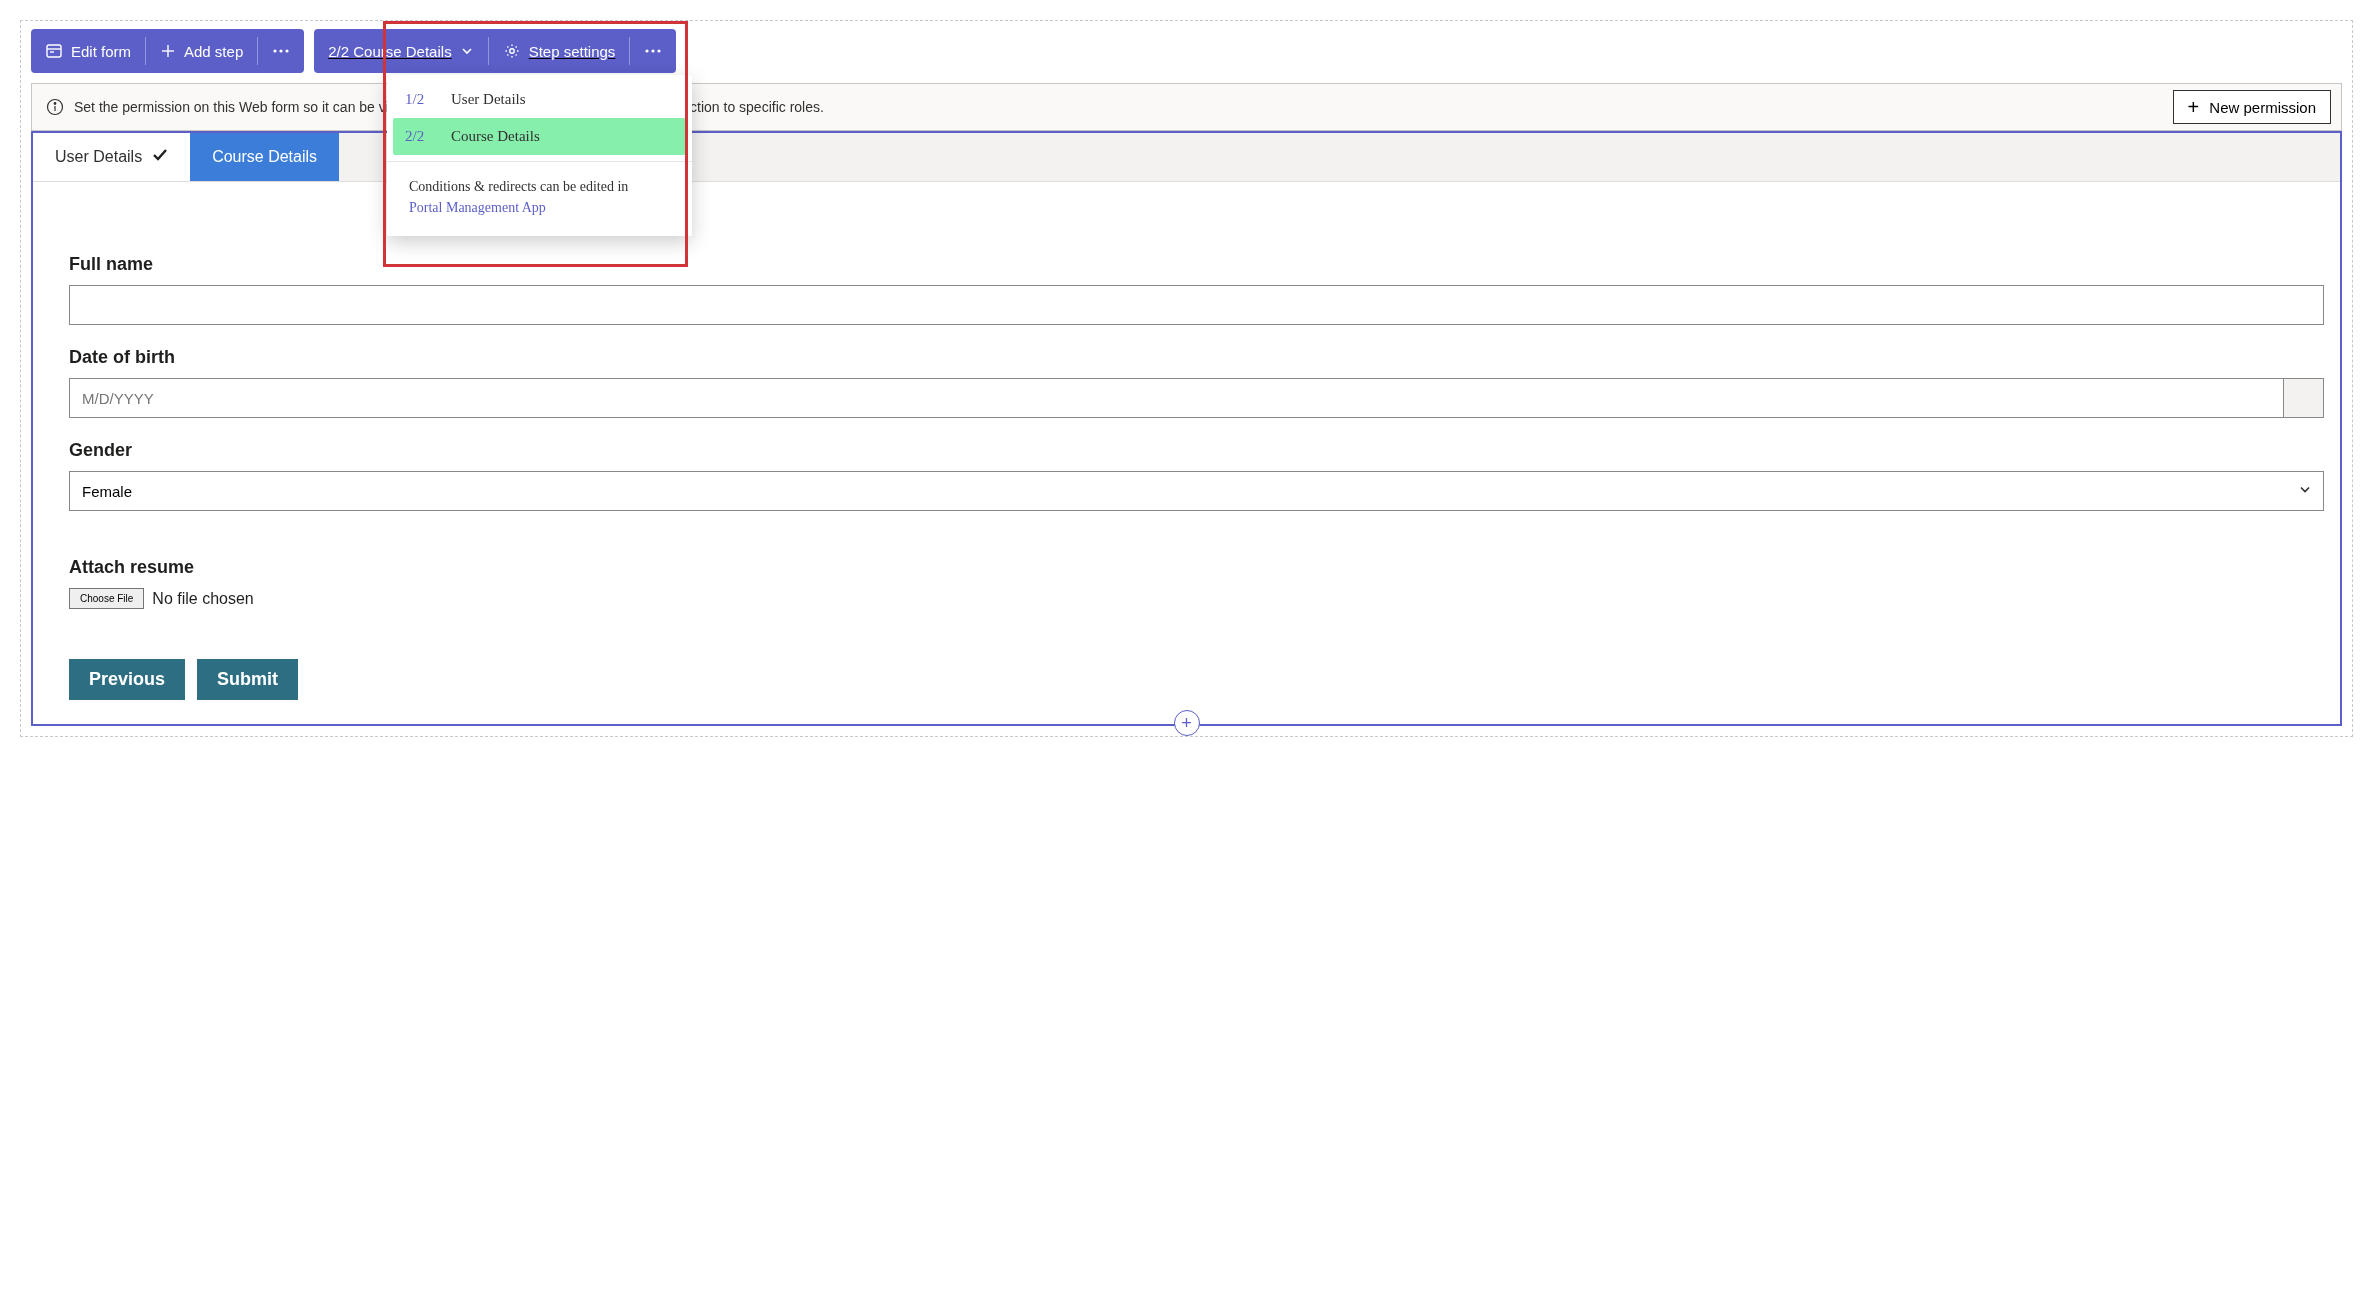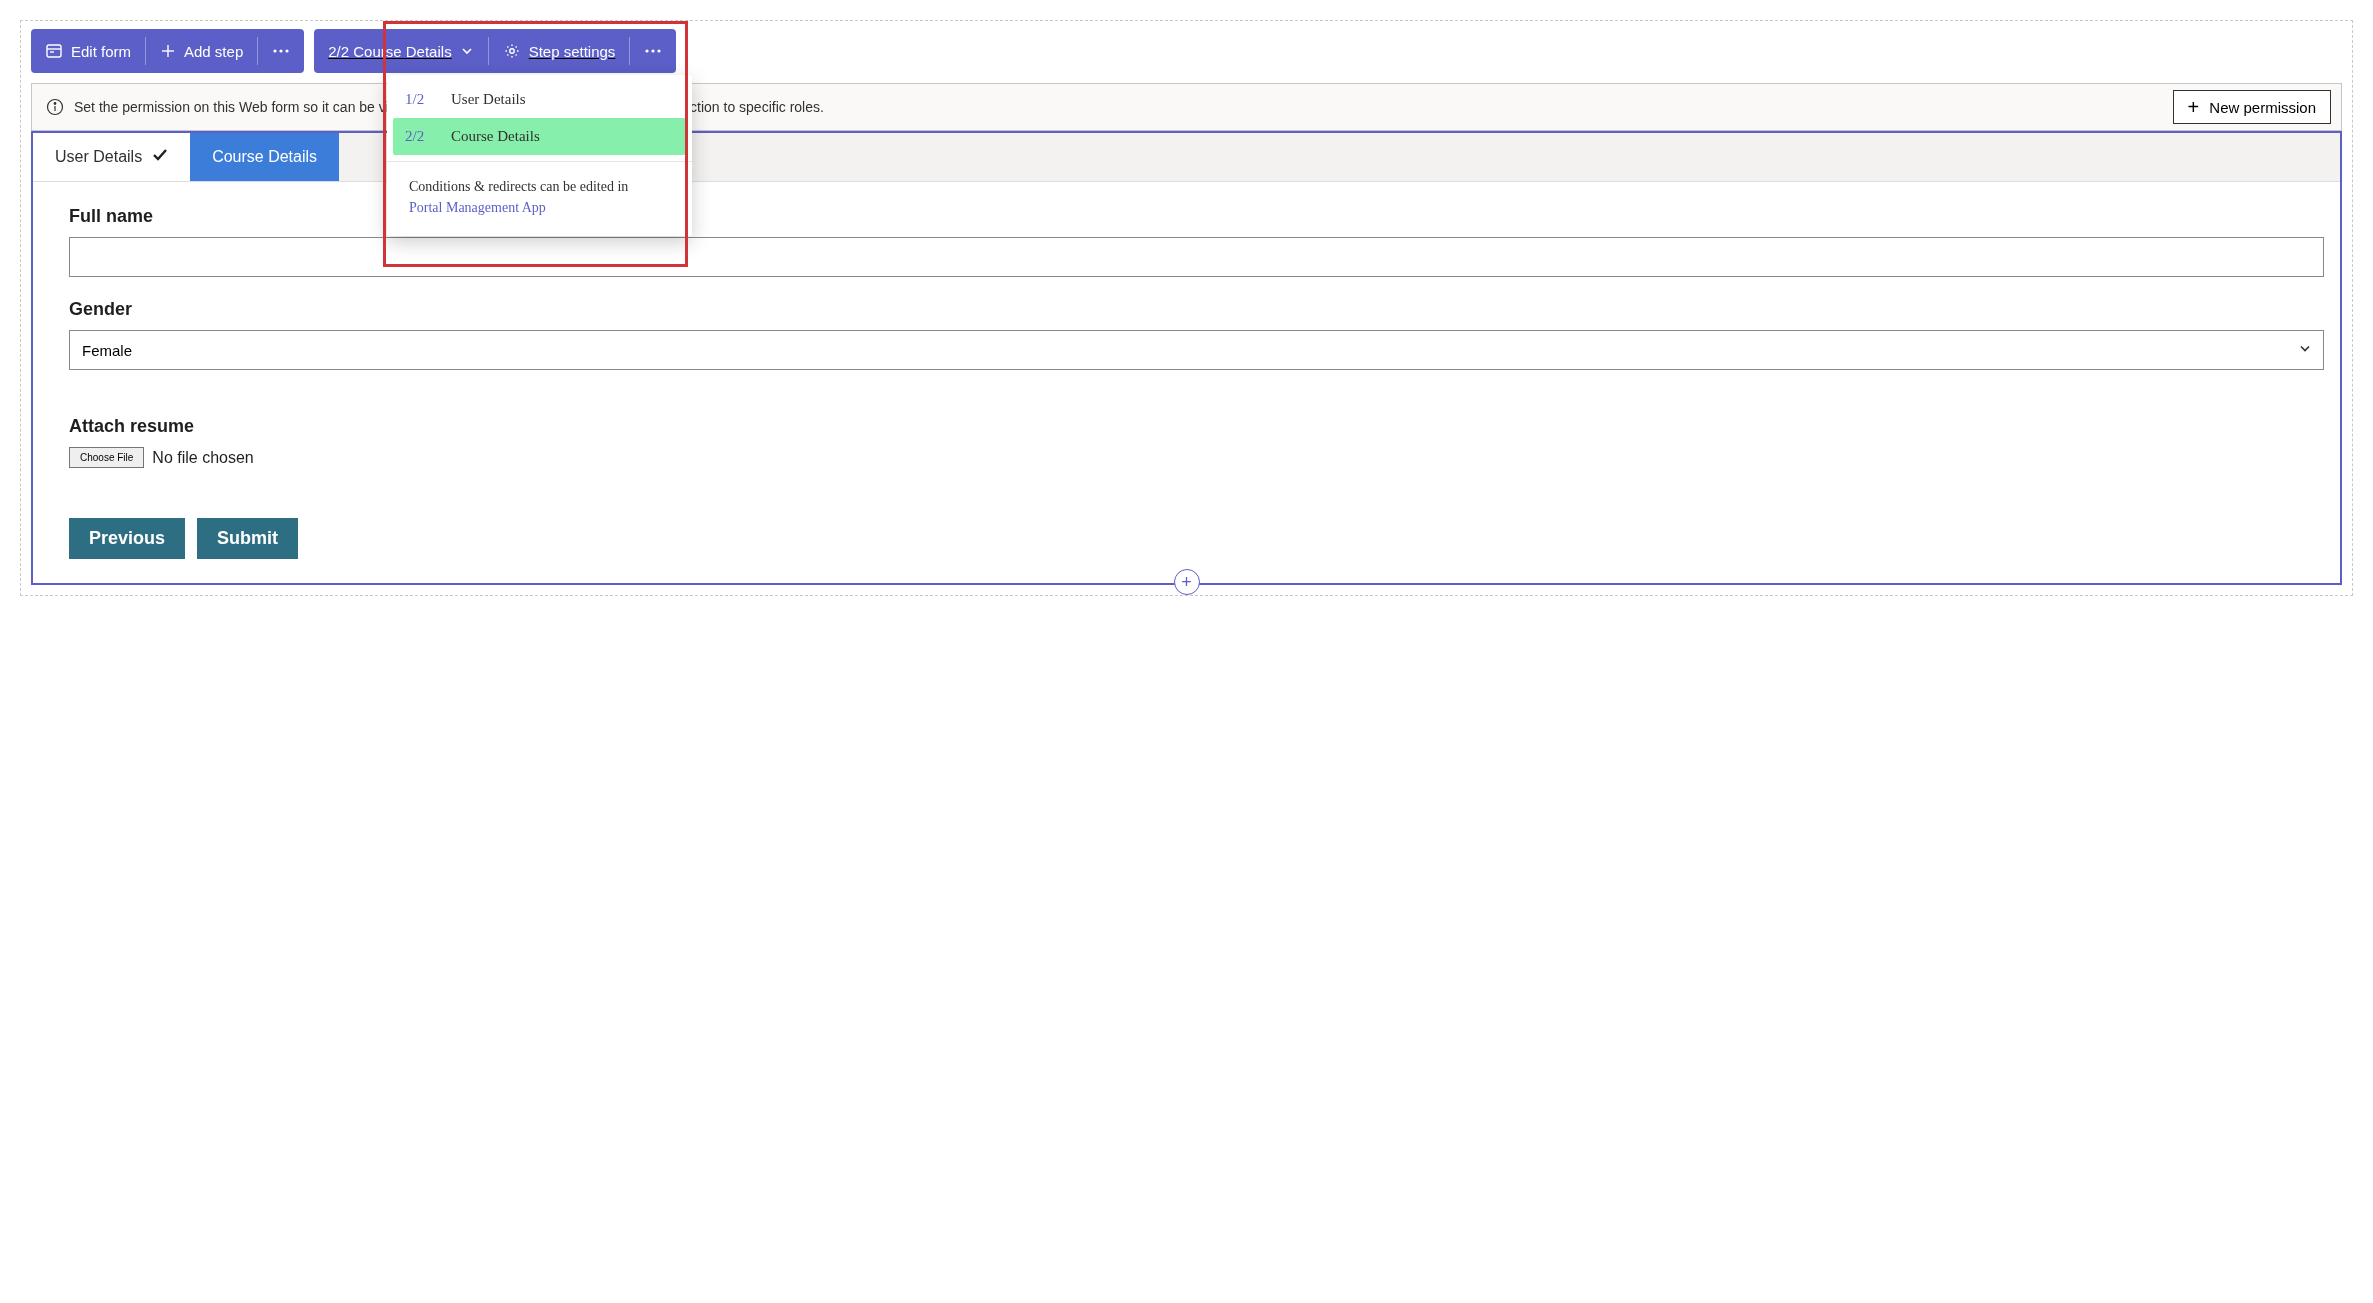--- a/index.html
+++ b/index.html
@@ -136,20 +136,21 @@
       color: #323130;
     }
     .step-tab.active-blue {
       background: #3b7dd8;
       color: #fff;
     }
 
     .form-body {
       background: #fff;
       padding: 24px 16px 12px 36px;
+      margin-top: 48px;
     }
     .field { margin-bottom: 22px; }
     .field-label {
       font-weight: 700;
       font-size: 18px;
       color: #201f1e;
       margin-bottom: 10px;
     }
     .text-input {
       width: 100%;
@@ -355,20 +356,27 @@
         <span>Course Details</span>
       </div>
     </div>
 
     <div class="form-body">
       <div class="field">
         <div class="field-label">Full name</div>
         <input class="text-input" type="text" value="" style="">
       </div>
 
+      <div class="field">
+        <div class="field-label">Date of birth</div>
+        <div class="date-wrap">
+          <input class="date-input" type="text" placeholder="M/D/YYYY" style="">
+          <button class="date-btn"></button>
+        </div>
+      </div>
 
       <div class="field">
         <div class="field-label">Gender</div>
         <div class="select-wrap">
           <div class="select-input">
             <span>Female</span>
           </div>
           <span class="select-caret">
             <svg width="14" height="14" viewBox="0 0 14 14" fill="none" stroke="#323130" stroke-width="1.6">
                 <polyline points="3,5 7,9 11,5"></polyline>

